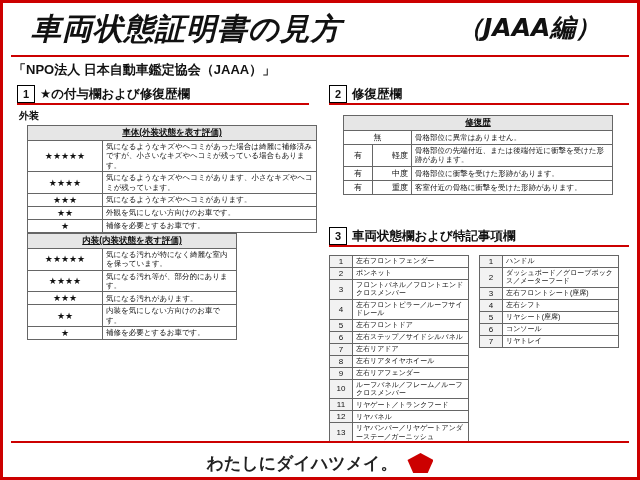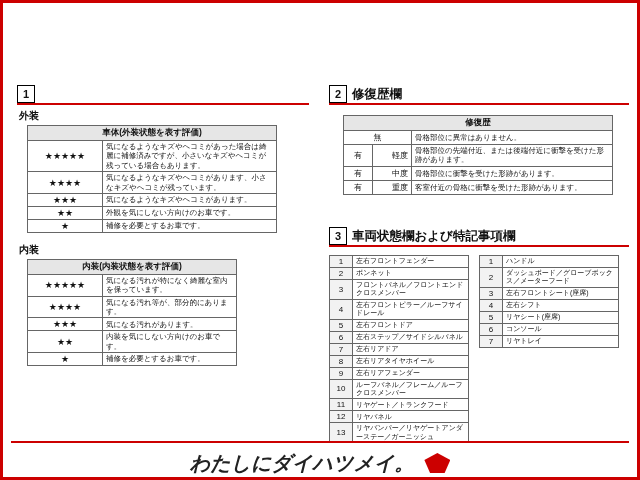--- a/index.html
+++ b/index.html
@@ -45,65 +45,72 @@
     width:16px;height:16px;border:1px solid #000;background:#fff;
     font-size:11px;line-height:16px;text-align:center;font-weight:bold;
     margin-right:5px;
   }
   .sec-title{font-size:12.5px;font-weight:bold;white-space:nowrap;}
   
   .sublabel{font-size:10px;font-weight:bold;margin:4px 0 2px 2px;}
   
   table{border-collapse:collapse;font-size:8px;}
   td,th{border:1px solid #666;padding:1px 3px;vertical-align:middle;}
-  .tbl-head{background:#e6e6e6;font-weight:bold;font-size:8.5px;text-align:center;}
+  .tbl-head{background:#e6e6e6;font-weight:bold;font-size:8.5px;text-align:center;text-decoration:underline;}
   .stars{text-align:center;letter-spacing:0px;font-size:9px;white-space:nowrap;}
   .desc{font-size:7.5px;line-height:1.25;}
   
-  .t-exterior{width:250px;margin-left:10px;}
+  .t-exterior{width:290px;margin-left:10px;}
   .t-exterior td.stars{width:68px;}
   .t-interior{width:210px;margin-left:10px;}
   .t-interior td.stars{width:68px;}
   
   .t-repair{width:270px;margin-left:14px;}
   .t-repair td.c1{width:22px;text-align:center;}
   .t-repair td.c2{width:32px;text-align:right;}
   
   .t-parts{width:140px;}
   .t-parts td.idx{width:16px;text-align:center;background:#f2f2f2;}
   .t-parts td.nm{font-size:7px;line-height:1.2;}
   
   .footer-rule{position:absolute;left:8px;top:438px;width:618px;height:2px;background:#cc0000;}
   .footer{
     position:absolute;left:0;top:446px;width:634px;height:28px;
     display:flex;align-items:center;justify-content:center;gap:10px;
   }
   .f-slogan{
-    font-size:20px;font-weight:bold;color:#222;font-style:italic;
+    font-size:17px;font-weight:bold;color:#222;
     font-family:"DejaVu Sans","Liberation Sans",sans-serif;
   }
   .f-brand{
     font-size:22px;font-weight:bold;color:#cc0000;letter-spacing:1px;
     font-family:"DejaVu Sans","Liberation Sans",sans-serif;
   }
   .f-mark{
     width:26px;height:20px;background:#cc0000;
     clip-path:polygon(50% 0%,100% 35%,78% 100%,22% 100%,0% 35%);
     display:inline-block;
   }
 </style>
 </head>
 <body>
 
 <div class="page">
 
+  <div class="header">
+    <div class="header-title">車両状態証明書の見方</div>
+    <div class="header-sub">（JAAA編）</div>
+    <div class="header-rule"></div>
+    <div class="header-note">「NPO法人 日本自動車鑑定協会（JAAA）」</div>
+  </div>
 
   <div class="sec" style="left:14px;top:82px;width:292px;">
     <div class="sec-head">
       <span class="sec-num">1</span>
+      <span class="sec-title">★の付与欄および修復歴欄</span>
     </div>
 
     <div class="sublabel">外装</div>
     <table class="t-exterior">
       <tbody>
           <tr>
         <td class="tbl-head" colspan="2">車体(外装状態を表す評価)</td>
       </tr>
       <tr>
         <td class="stars">★★★★★</td>
@@ -121,21 +128,20 @@
         <td class="stars">★★</td>
         <td class="desc">外観を気にしない方向けのお車です。</td>
       </tr>
       <tr>
         <td class="stars">★</td>
         <td class="desc">補修を必要とするお車です。</td>
       </tr>
     </tbody>
       </table>
 
-    <div class="sublabel" style="margin-top:10px;">内装</div>
     <table class="t-interior">
       <tbody>
           <tr>
         <td class="tbl-head" colspan="2">内装(内装状態を表す評価)</td>
       </tr>
       <tr>
         <td class="stars">★★★★★</td>
         <td class="desc">気になる汚れが特になく綺麗な室内を保っています。</td>
       </tr>
       <tr>

